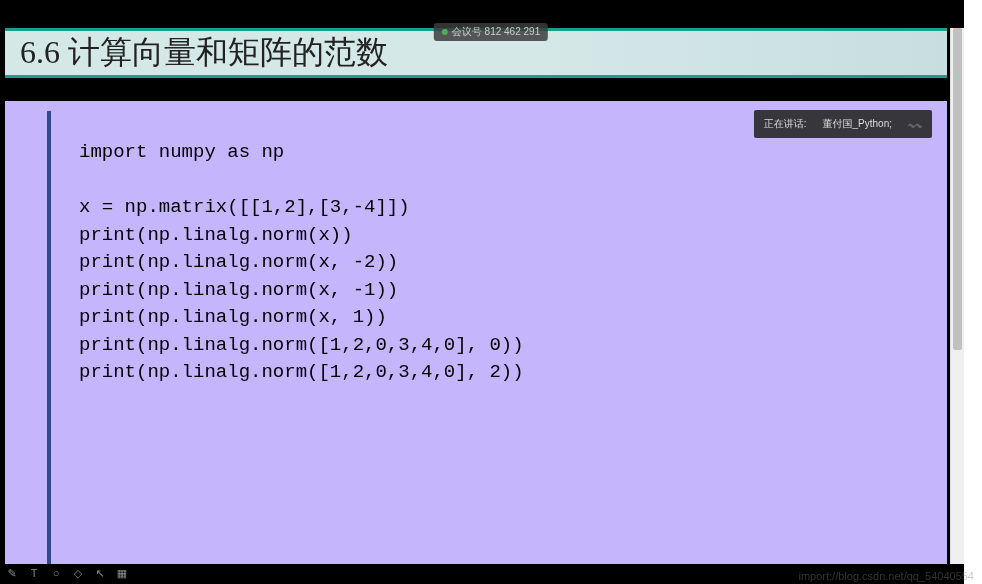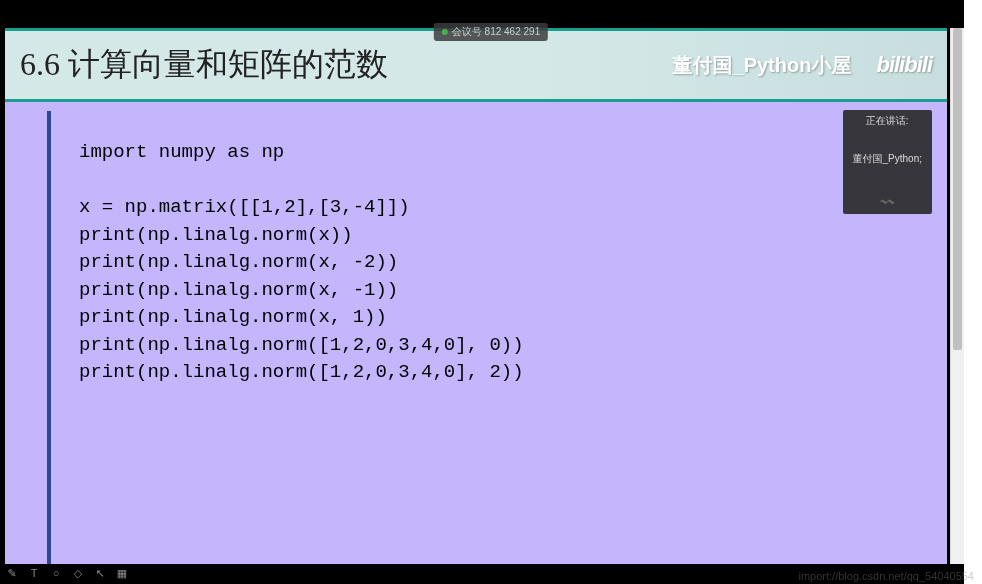--- a/index.html
+++ b/index.html
@@ -35,21 +35,21 @@
       height: 6px;
       background: #4caf50;
       border-radius: 50%;
       display: inline-block;
     }
     .header {
       position: absolute;
       top: 28px;
       left: 5px;
       right: 35px;
-      height: 74px;
+      height: 50px;
       background: linear-gradient(to right, #d4e8e8 0%, #d4e8e8 55%, #c8dede 100%);
       border-top: 3px solid #1a9e8f;
       border-bottom: 3px solid #1a9e8f;
       display: flex;
       align-items: center;
       justify-content: space-between;
       padding: 0 15px;
       z-index: 5;
     }
     .header-title {
@@ -82,22 +82,21 @@
       top: 110px;
       right: 50px;
       background: rgba(40, 40, 40, 0.9);
       color: #ddd;
       font-size: 10px;
       padding: 4px 10px;
       border-radius: 2px;
       z-index: 15;
       display: flex;
       align-items: center;
-      gap: 24px;
-      flex-direction: column;
+      gap: 16px;
     }
     .speaking-badge .wave {
       color: #666;
       font-size: 14px;
     }
     .content-area {
       position: absolute;
       top: 101px;
       left: 5px;
       right: 35px;
@@ -184,24 +183,20 @@
   <div class="scrollbar-thumb"></div>
 </div>
 
 <div class="meeting-badge">
   <span class="rec-dot"></span>
   <span>会议号 812 462 291</span>
 </div>
 
 <div class="header">
   <div class="header-title">6.6  计算向量和矩阵的范数</div>
-  <div class="header-right">
-    <div class="header-author">董付国_Python小屋</div>
-    <div class="bilibili-logo">bilibili</div>
-  </div>
 </div>
 
 <div class="speaking-badge">
   <span>正在讲话:</span>
   <span>董付国_Python;</span>
   <span class="wave">〰</span>
 </div>
 
 <div class="content-area">
   <div class="content-border"></div>

